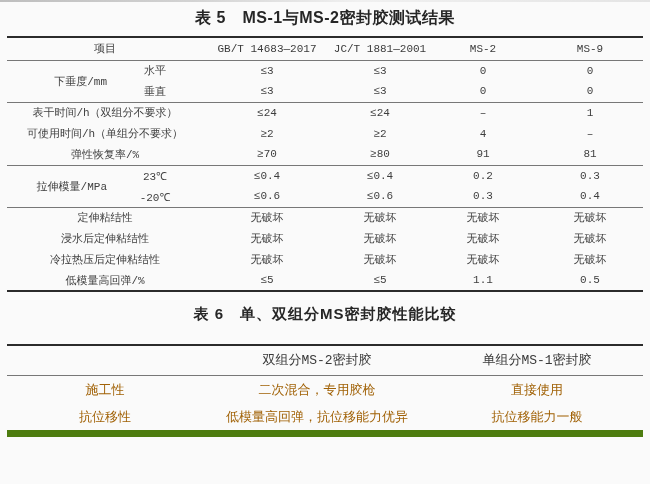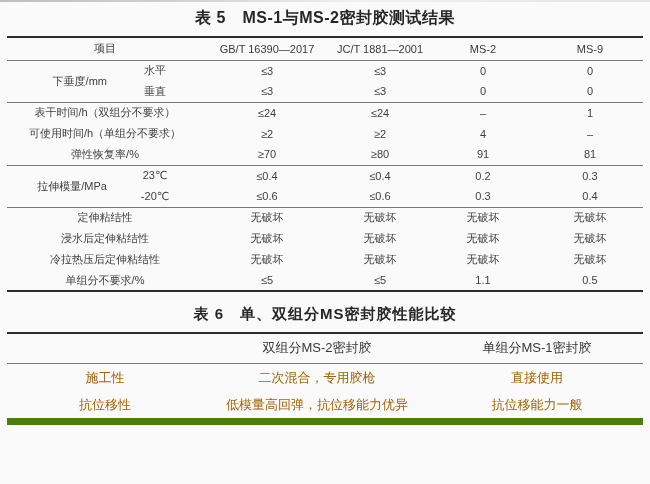--- a/index.html
+++ b/index.html
@@ -14,22 +14,22 @@
   }
   .top-artifact {
     position: absolute; top: 0; left: 0; width: 650px; height: 2px;
     background: linear-gradient(to right,
       rgba(100,100,100,.40) 0%, rgba(120,120,120,.30) 30%,
       rgba(170,170,170,.12) 55%, rgba(150,150,150,.22) 100%);
   }
   .page { padding: 0 7px; }
   .tbl-title { text-align: center; font-weight: bold; color: #262626; }
   .t5-title { font-size: 16px; padding: 8px 0 7px; letter-spacing: .5px; }
-  .t6-title { font-size: 15px; padding: 13px 0 8px; letter-spacing: 1px; }
-  table { border-collapse: collapse; table-layout: fixed; width: 636px; }
+  .t6-title { font-size: 15px; padding: 13px 0 20px; letter-spacing: 1px; }
+  table { border-collapse: collapse; table-layout: fixed; width: 636px; font-family: Liberation Mono, monospace; }
   th, td {
     font-weight: normal; padding: 0; text-align: center;
     overflow: hidden; white-space: nowrap; vertical-align: middle;
   }
   #t5 { font-size: 11px; border-top: 2px solid #2b2b2b; border-bottom: 2px solid #2b2b2b; }
   #t5 thead tr { height: 23px; }
   #t5 thead th { border-bottom: 1px solid #777; color: #3a3a3a; }
   #t5 tbody tr { height: 21px; }
   tr.rule-above { border-top: 1px solid #777; }
   #t6 { font-size: 13px; border-top: 2px solid #2b2b2b; border-bottom: 7px solid #4d7c0f; }
@@ -52,21 +52,21 @@
       <col style="width:100px">
         <col style="width:96px">
         <col style="width:128px">
       <col style="width:98px">
         <col style="width:108px">
         <col style="width:106px">
     </colgroup>
     <thead>
       <tr>
         <th colspan="2">项目</th>
-        <th>GB/T 16390—2017</th>
+        <th>GB/T 14683—2017</th>
         <th>JC/T 1881—2001</th>
         <th>MS-2</th>
         <th>MS-9</th>
       </tr>
     </thead>
     <tbody>
         <tr>
           <th class="group-label" rowspan="2">下垂度/mm</th>
           <th class="sub-label">水平</th>
           <td class="val">≤3</td>
@@ -132,21 +132,21 @@
           <td class="val">无破坏</td>
         </tr>
         <tr>
           <th class="row-label" colspan="2">冷拉热压后定伸粘结性</th>
           <td class="val">无破坏</td>
           <td class="val">无破坏</td>
           <td class="val">无破坏</td>
           <td class="val">无破坏</td>
         </tr>
         <tr>
-          <th class="row-label" colspan="2">单组分不要求/%</th>
+          <th class="row-label" colspan="2">低模量高回弹/%</th>
           <td class="val">≤5</td>
           <td class="val">≤5</td>
           <td class="val">1.1</td>
           <td class="val">0.5</td>
         </tr>
       </tbody>
   </table>
 
   <div class="tbl-title t6-title">表 6　单、双组分MS密封胶性能比较</div>
 

